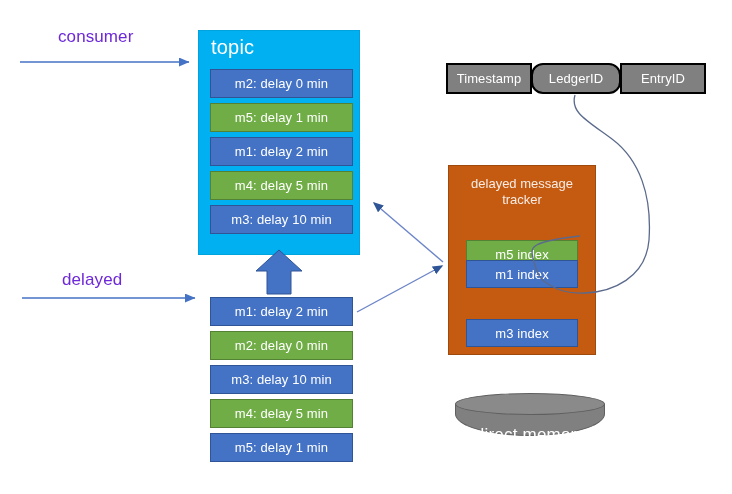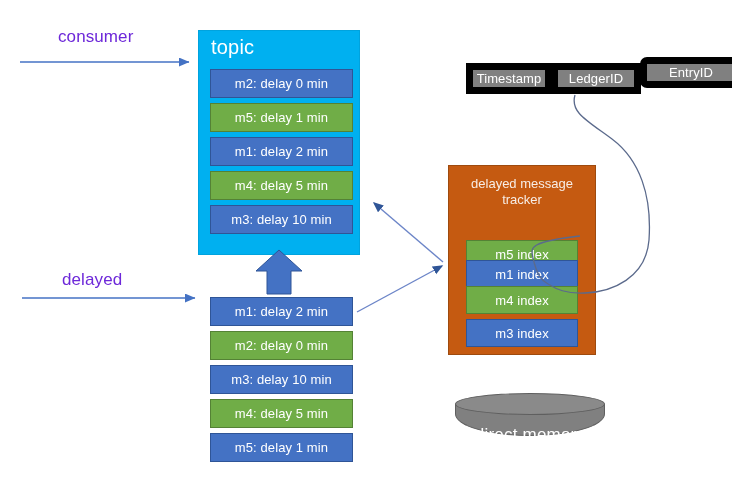--- a/index.html
+++ b/index.html
@@ -79,29 +79,28 @@
     text-align: center;
     font-size: 13px;
     line-height: 16px;
     color: #F7EDE6;
   }
 
   
   .gcell {
     box-sizing: border-box;
     background: #808080;
-    border: 7px solid #000000;
+    border: 2px solid #000000;
     display: flex;
     align-items: center;
     justify-content: center;
     font-size: 13px;
     color: #ffffff;
     letter-spacing: 0.1px;
     white-space: nowrap;
-    margin-left: 20px;
   }
 
   
   .cyl-body {
     box-sizing: border-box;
     background: #808080;
     border: 1px solid #5F5F5F;
     border-top: none;
     border-radius: 0 0 50% 50% / 0 0 22px 22px;
   }
@@ -150,33 +149,32 @@
   <div class="abs msg green" style="left:210px; top:171px; width:143px; height:29px;">m4: delay 5 min</div>
   <div class="abs msg blue" style="left:210px; top:205px; width:143px; height:29px;">m3: delay 10 min</div>
 
   <div class="abs msg blue" style="left:210px; top:297px; width:143px; height:29px;">m1: delay 2 min</div>
   <div class="abs msg green" style="left:210px; top:331px; width:143px; height:29px;">m2: delay 0 min</div>
   <div class="abs msg blue" style="left:210px; top:365px; width:143px; height:29px;">m3: delay 10 min</div>
   <div class="abs msg green" style="left:210px; top:399px; width:143px; height:29px;">m4: delay 5 min</div>
   <div class="abs msg blue" style="left:210px; top:433px; width:143px; height:29px;">m5: delay 1 min</div>
 
   <div class="abs gcell" style="left:446px; top:63px; width:86px; height:31px;">Timestamp</div>
-  <div class="abs gcell" style="left:531px; top:63px; width:90px; height:31px;">LedgerID</div>
-  <div class="abs gcell" style="left:620px; top:57px; width:102px; height:31px;border-radius:7px;">EntryID</div>
+  <div class="abs gcell" style="left:531px; top:63px; width:90px; height:31px;border-radius:12px;">LedgerID</div>
+  <div class="abs gcell" style="left:620px; top:63px; width:86px; height:31px;">EntryID</div>
 
   <div class="abs tracker-box" style="left:448px; top:165px; width:148px; height:190px;">
     <div class="tracker-title">
       <div>delayed message</div>
       <div>tracker</div>
     </div>
   </div>
 
   <div class="abs msg green" style="left:466px; top:220px; width:112px; height:28px;margin-top:20px;">m5 index</div>
   <div class="abs msg blue" style="left:466px; top:260px; width:112px; height:28px;">m1 index</div>
-  <div class="abs msg green" style="left:466px; top:286px; width:112px; height:28px;">m4 index</div>
   <div class="abs msg blue" style="left:466px; top:319px; width:112px; height:28px;">m3 index</div>
 
   <div class="abs" style="left:455px; top:393px; width:150px; height:50px;">
     <div class="abs cyl-body" style="left:0; top:11px; width:150px; height:32px;"></div>
     <div class="abs cyl-top" style="left:0; top:0; width:150px; height:22px;"></div>
     <div class="cyl-label" style="top:32px;">direct memory</div>
   </div>
 
   <svg class="overlay" viewBox="0 0 732 494">
     <defs>

